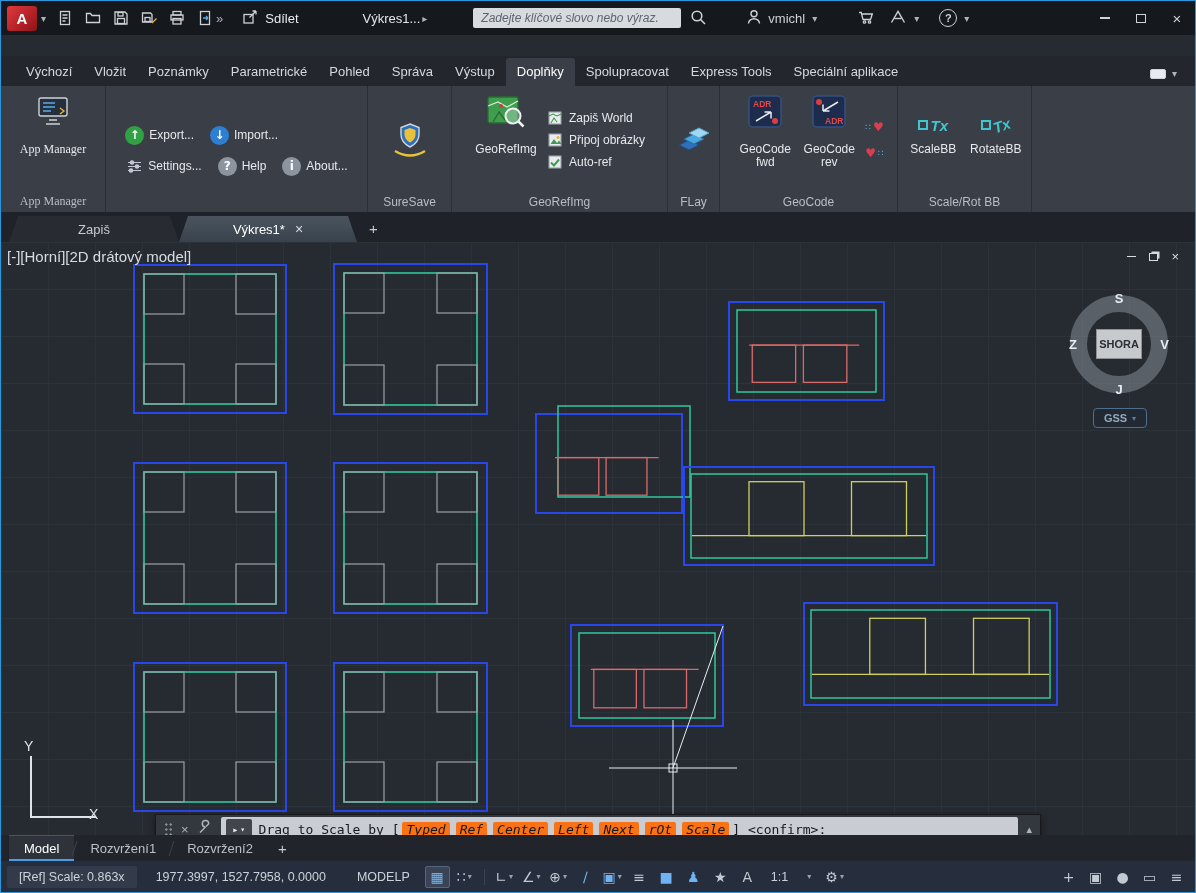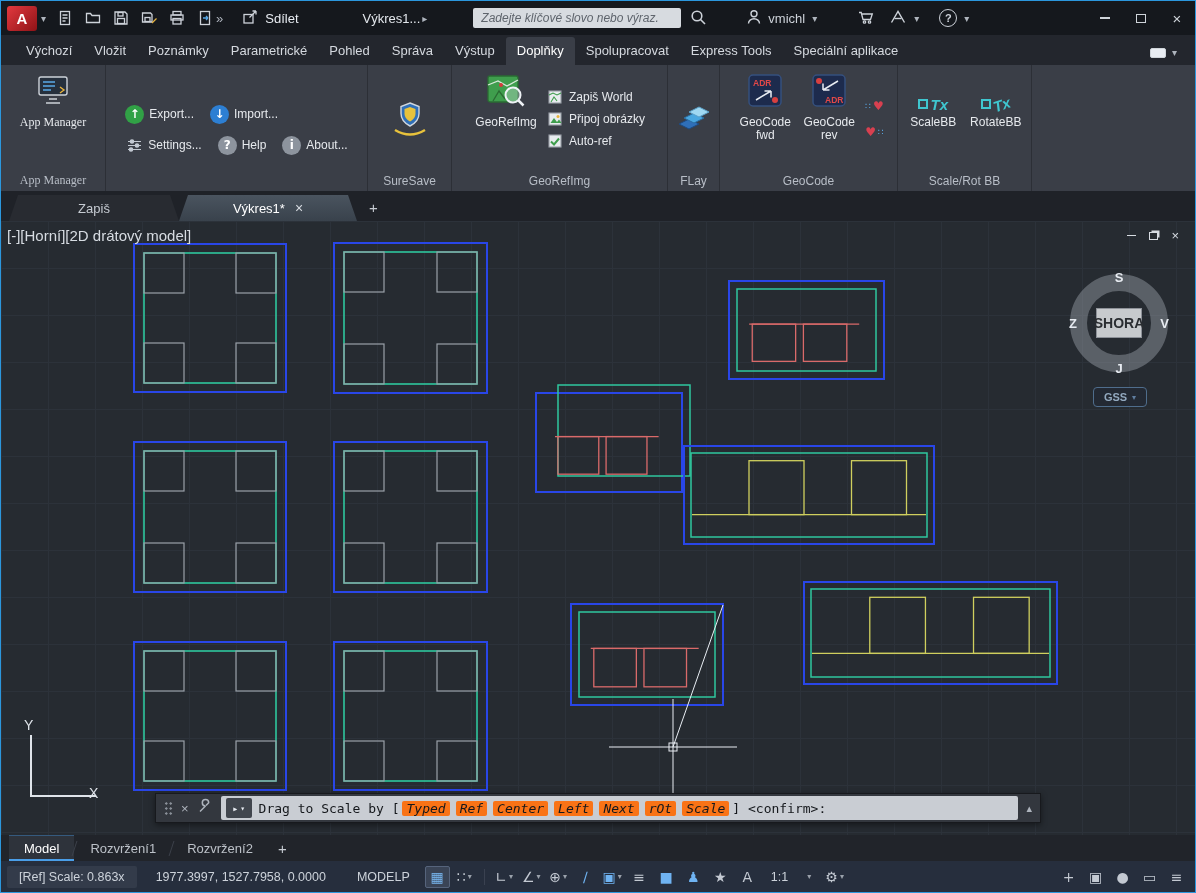--- a/index.html
+++ b/index.html
@@ -24,33 +24,33 @@
                font-family:"Liberation Sans",sans-serif; }
   .searchbox::placeholder { color:#5f656d; font-style:italic; }
   .tgroup { display:flex; align-items:center; gap:5px; }
   .winbtns { margin-left:auto; display:flex; height:34px; }
   .winbtn { width:36px; height:34px; display:flex; align-items:center; justify-content:center; color:#cfd4da; font-size:15px; }
   .b-min { width:10px; height:2px; background:#cfd4da; display:block; }
   .b-max { width:10px; height:9px; border:1.5px solid #cfd4da; display:block; }
 
   
   .tabsrow { height:30px; background:#23262d; display:flex; align-items:flex-end;
-             padding-left:14px; color:#d5d9df; font-size:13px; flex:0 0 auto; }
+             padding-left:14px; color:#d5d9df; font-size:13px; flex:0 0 auto;margin-top:21px; }
   .rtab { padding:6px 11px 7px; white-space:nowrap; }
   .rtab.active { background:#3a3e47; color:#fff; border-radius:3px 3px 0 0; }
   .ribbon-toggle { margin-left:auto; margin-right:16px; display:flex; align-items:center;
                    gap:4px; color:#cfd4da; padding-bottom:7px; }
   .rt-box { width:16px; height:10px; border:1.5px solid #cfd4da; border-radius:2px; background:#e8ecf2; display:block; }
 
   
   .ribbon { height:126px; background:#3a3e47; display:flex; flex:0 0 auto; }
   .panel { display:flex; flex-direction:column; border-right:1px solid #2c2f36; flex:0 0 auto; }
   .pbody { flex:1; display:flex; align-items:stretch; justify-content:center; padding:3px 4px 0; }
   .ptitle { height:21px; font-size:12px; color:#b8bec7; display:flex; align-items:center; justify-content:center; }
-  .bigbtn { width:64px; display:flex; flex-direction:column; align-items:center; gap:5px;
+  .bigbtn { width:64px; display:flex; flex-direction:column; align-items:center; gap:11px;
             padding-top:3px; color:#e6e9ed; font-size:12px; text-align:center; line-height:13px; }
   .bigicon { height:40px; display:flex; align-items:center; justify-content:center; }
   .smalls { display:flex; flex-direction:column; justify-content:center; gap:12px; }
   .smalls.tight { gap:5px; }
   .srow { display:flex; gap:16px; }
   .sbtn { display:flex; align-items:center; gap:5px; color:#e6e9ed; font-size:12px; white-space:nowrap; }
   .ic16 { width:18px; height:17px; display:flex; align-items:center; justify-content:center; }
   .circ { width:19px; height:19px; border-radius:50%; color:#fff; font-size:12px; font-weight:bold;
           display:flex; align-items:center; justify-content:center; font-family:"DejaVu Sans",sans-serif; }
   .c-exp { background:#31a146; } .c-imp { background:#2d7fd3; } .c-gray { background:#8d949e; }
@@ -80,21 +80,21 @@
   .canvas svg.dwg { position:absolute; left:0; top:0; }
   .vp-label { position:absolute; left:6px; top:6px; color:#d7dce2; font-size:15px; }
   .vp-controls { position:absolute; right:16px; top:7px; display:flex; gap:13px; align-items:center; color:#d7dce2; }
   .vpc-min { width:9px; height:1.8px; background:#d7dce2; display:block; }
   .vpc-res { width:9px; height:8px; border:1.3px solid #d7dce2; display:block; box-shadow:2px -2px 0 -0.5px #d7dce2; }
   .vpc-x { font-size:13px; }
 
   .viewcube { position:absolute; left:1064px; top:48px; width:108px; height:108px; }
   .vc-ring { position:absolute; inset:5px; border-radius:50%; border:17px solid rgba(148,154,164,.48); }
   .vc-face { position:absolute; left:50%; top:50%; transform:translate(-50%,-50%); width:46px; height:30px;
-             background:#c7cacd; color:#2a2d31; font-size:14px; font-weight:bold; border:1px solid #8d9198;
+             background:#c7cacd; color:#2a2d31; font-size:11px; font-weight:bold; border:1px solid #8d9198;
              display:flex; align-items:center; justify-content:center; }
   .vc-l { position:absolute; color:#e8ecf2; font-size:13px; font-weight:bold; }
   .vc-n { top:1px; left:50%; transform:translateX(-50%); }
   .vc-s { bottom:1px; left:50%; transform:translateX(-50%); }
   .vc-w { left:4px; top:50%; transform:translateY(-50%); }
   .vc-e { right:4px; top:50%; transform:translateY(-50%); }
 
   .gss { position:absolute; left:1092px; top:166px; width:54px; height:20px; display:flex; align-items:center;
          justify-content:center; gap:4px; border:1px solid #4f6d8c; border-radius:4px; background:#232933;
          color:#93a9bf; font-size:11px; font-weight:bold; }

